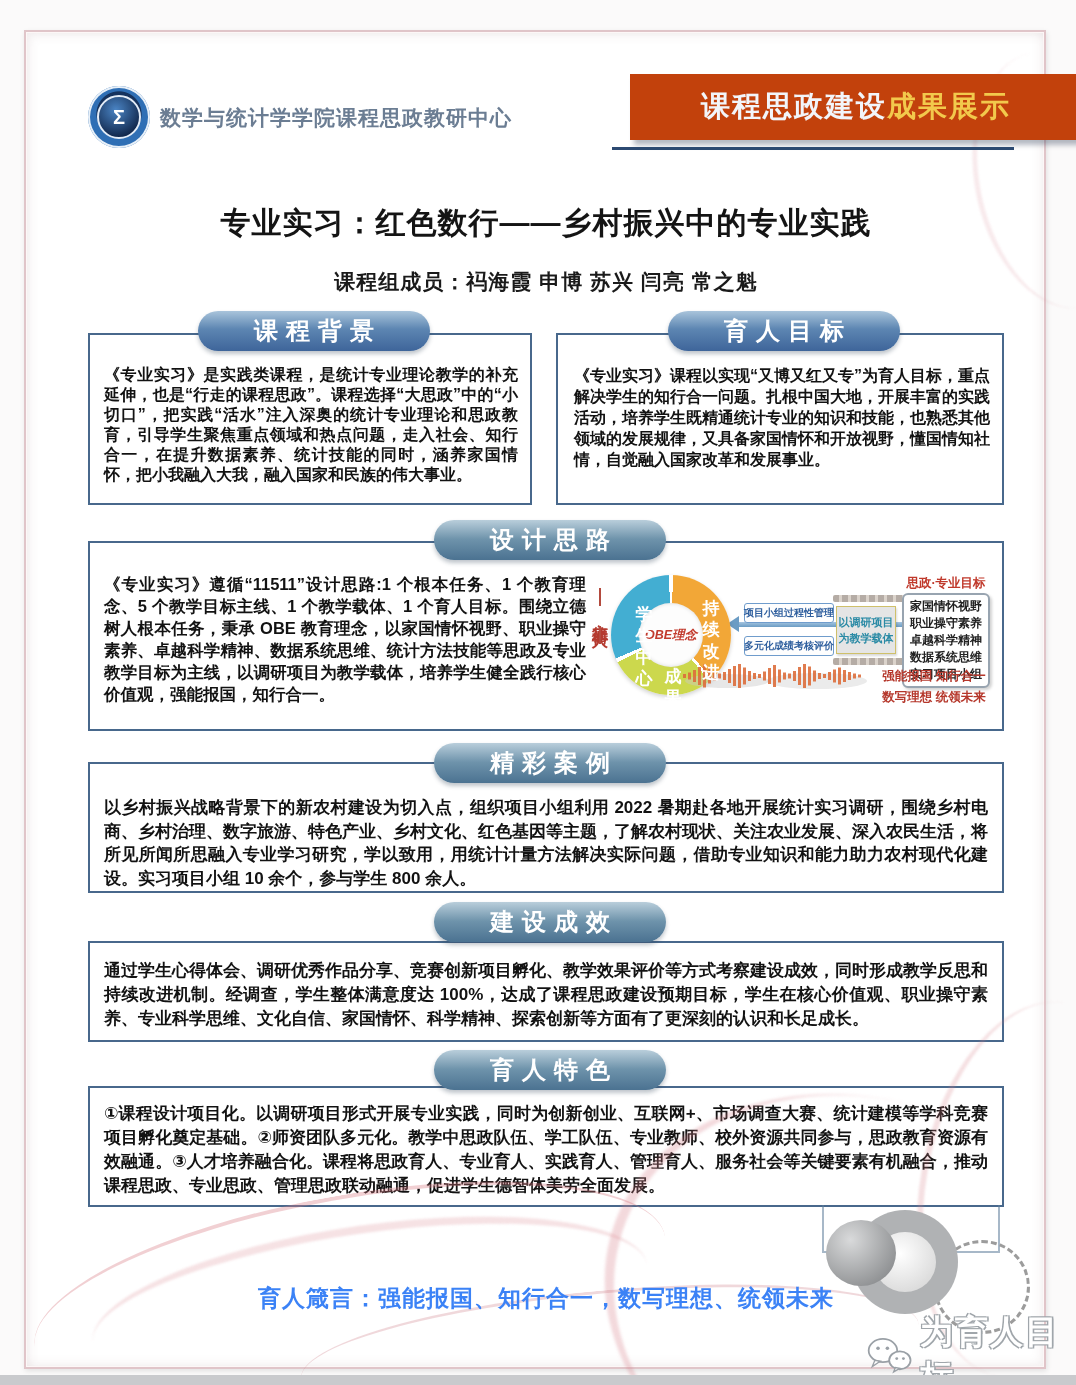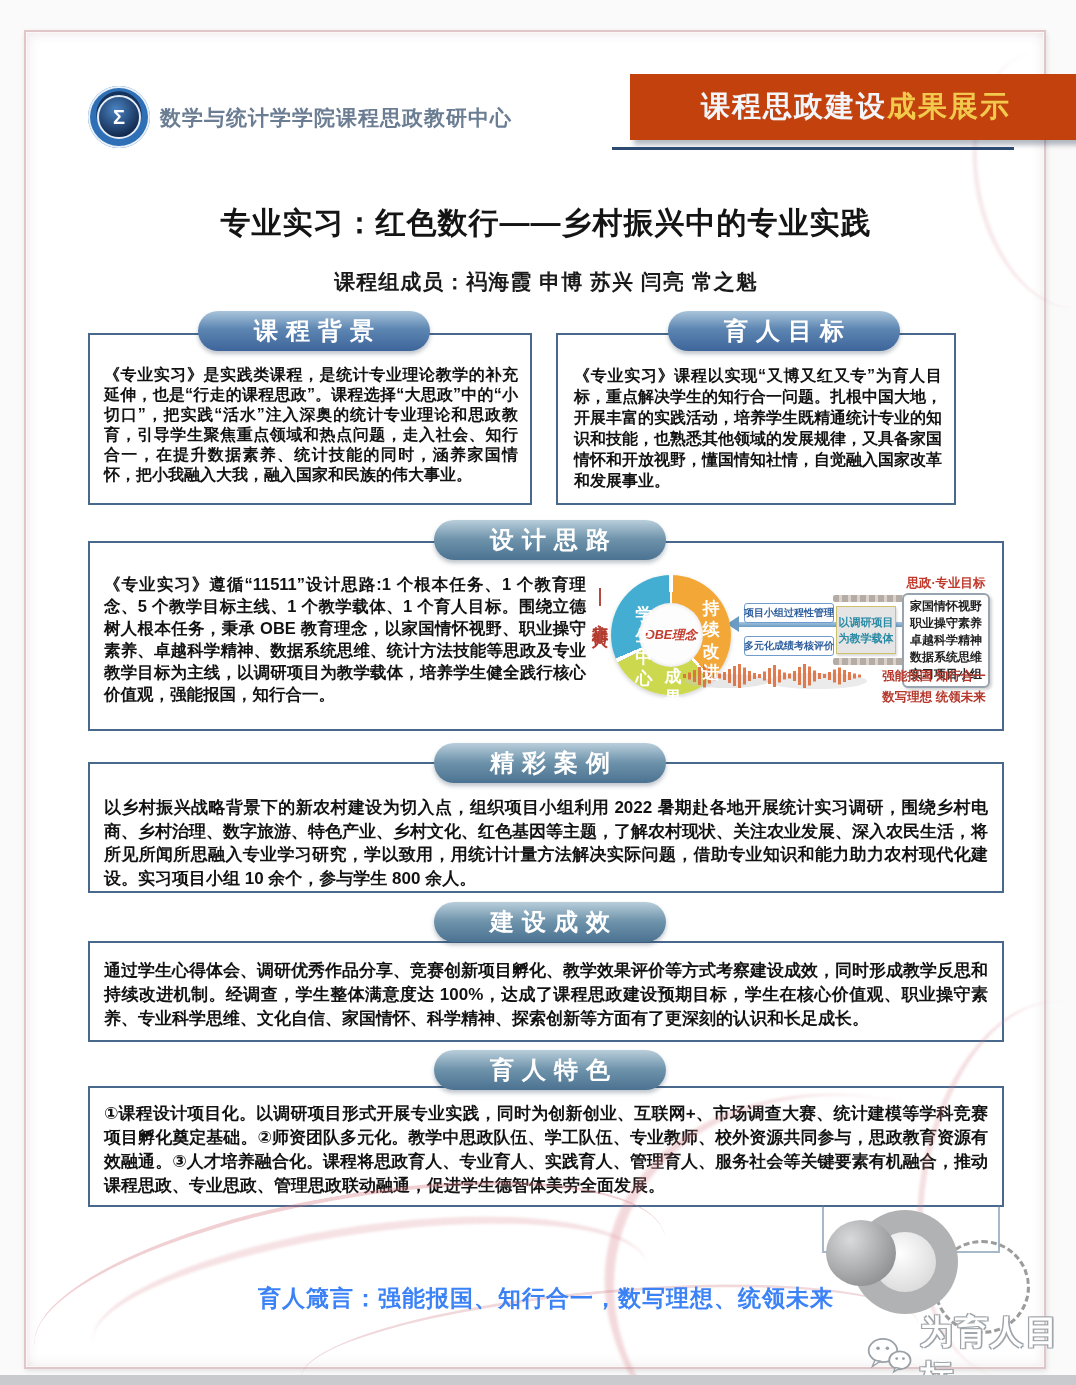--- a/index.html
+++ b/index.html
@@ -44,21 +44,21 @@
         color:#fff;font-size:24px;font-weight:800;letter-spacing:8px;padding-left:8px;z-index:5;
         box-shadow:0 3px 4px rgba(40,60,80,.30);}
   .pill-blue{background:linear-gradient(180deg,#a9c4db 0%,#5d86b2 45%,#3e659a 100%);}
   .pill-teal{background:linear-gradient(180deg,#b9cedb 0%,#6e93ab 48%,#4b7291 100%);}
 
   
   .tbox{position:absolute;background:#fff;border:2px solid #48688c;z-index:2;box-sizing:border-box;}
   .tbox p{margin:0;text-align:justify;color:#121212;font-weight:600;}
   .box-bg{left:88px;top:333px;width:444px;height:172px;}
   .box-bg p{margin:30px 12px 0 14px;font-size:16px;line-height:20px;}
-  .box-goal{left:556px;top:333px;width:400px;height:172px;}
+  .box-goal{left:556px;top:333px;width:448px;height:172px;}
   .box-goal p{margin:30px 12px 0 16px;font-size:16px;line-height:21px;}
   .box-design{left:88px;top:541px;width:916px;height:190px;padding-left:44px;}
   .box-design p.design-text{position:absolute;left:14px;top:30px;width:482px;font-size:16.5px;line-height:22px;}
   .box-cases{left:88px;top:762px;width:916px;height:131px;}
   .box-cases p{margin:32px 14px 0 14px;font-size:17px;line-height:23.5px;}
   .box-results{left:88px;top:941px;width:916px;height:101px;}
   .box-results p{margin:16px 14px 0 14px;font-size:17px;line-height:24px;}
   .box-features{left:88px;top:1086px;width:916px;height:121px;}
   .box-features p{margin:14px 14px 0 14px;font-size:17px;line-height:24px;}
 

